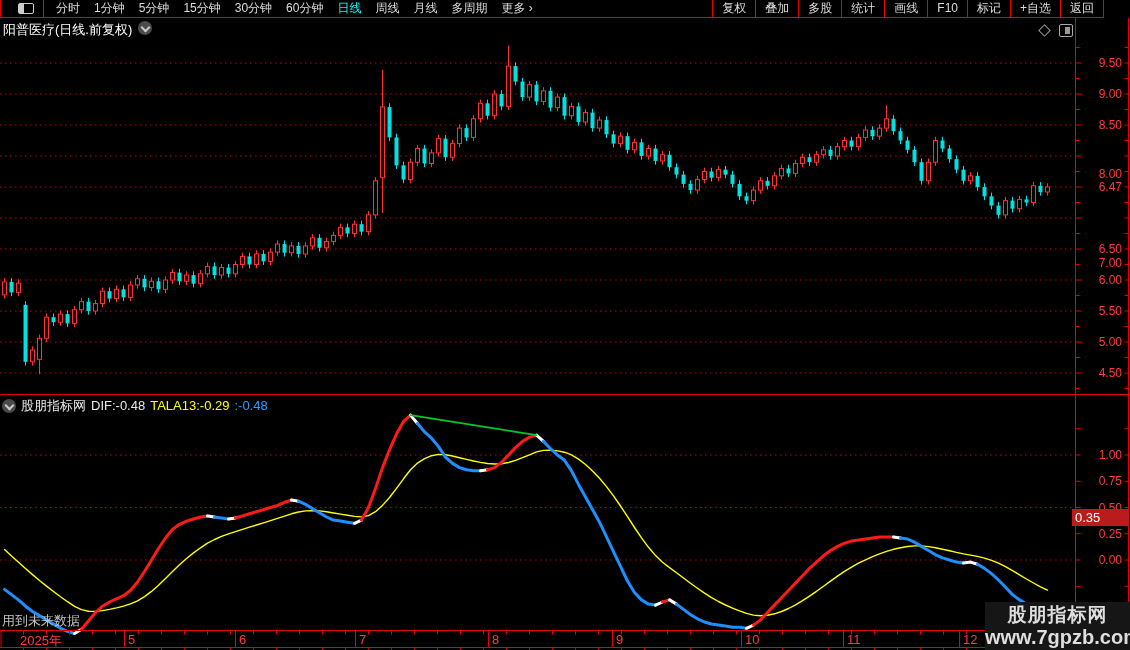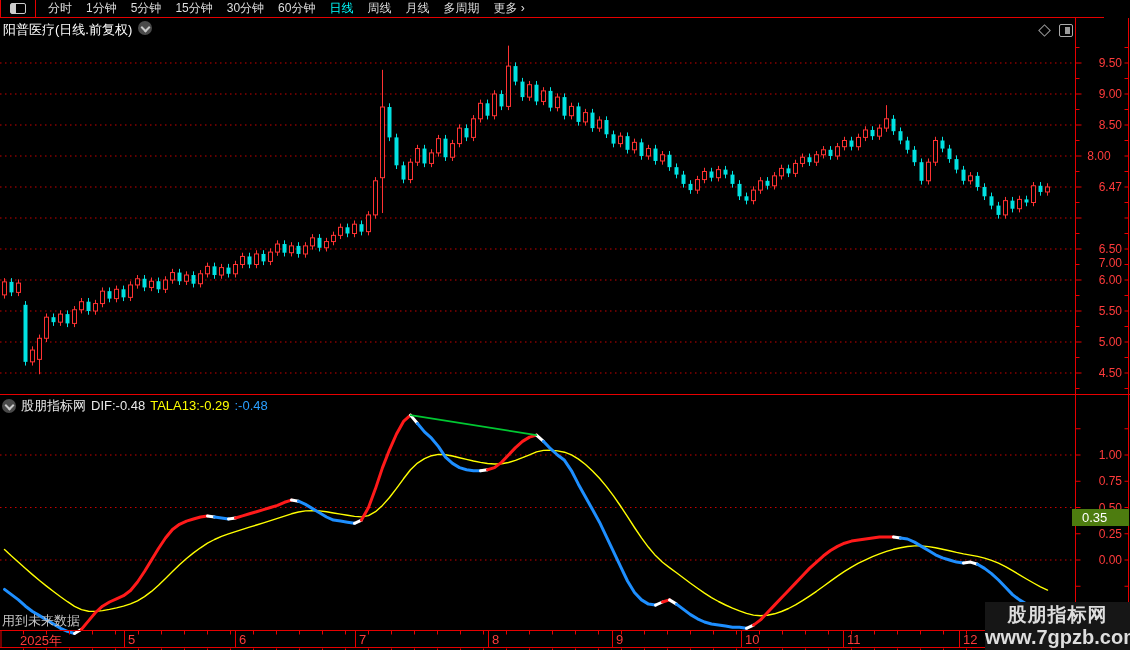--- a/index.html
+++ b/index.html
@@ -3,21 +3,21 @@
 <meta charset="utf-8">
 <style>
   * { margin:0; padding:0; box-sizing:border-box; }
   html,body { width:1130px; height:650px; background:#000; overflow:hidden;
               font-family:"Liberation Sans","DejaVu Sans",sans-serif; }
   #app { position:relative; width:1130px; height:650px; background:#000; }
 
   
   .menubar { position:absolute; top:0; left:0; width:1104px; height:18px;
              display:flex; align-items:center; border-bottom:1px solid #e60000;
-             border-left:1px solid #e60000; color:#ddd; font-size:12px; line-height:17px; }
+             border-left:1px solid #e60000; color:#ddd; font-size:12px; line-height:17px;padding-left:8px; }
   .mb-iconcell { height:17px; display:flex; align-items:center; padding:0 9px;
                  border-right:1px solid #e60000; }
   .layout-ic { width:16px; height:11px; border:1px solid #ccc; border-radius:2px;
                position:relative; }
   .layout-ic::after { content:""; position:absolute; left:0; top:0; bottom:0; width:5px;
                       background:#ccc; }
   .mb-left { display:flex; gap:14px; padding:0 12px; white-space:nowrap; }
   .mb-left span { cursor:default; }
   .mb-left .active { color:#00ffff; }
   .mb-spacer { flex:1; }
@@ -43,22 +43,22 @@
 
   .axis-label { position:absolute; width:46px; text-align:right; font-size:12px;
                 line-height:14px; color:#ff3b3b; }
   .ind-header { top:398px; left:2px; display:flex; align-items:center; gap:5px;
                 font-size:13px; line-height:16px; white-space:nowrap; }
   .ind-site { color:#e8e8e8; }
   .ind-dif { color:#e8e8e8; }
   .ind-tala { color:#ffff00; }
   .ind-third { color:#2a9fff; }
 
-  .marker-box { left:1072px; width:57px; height:17px; background:#4d7c0f;
-                color:#fff; font-size:13px; line-height:17px; padding-left:10px; }
+  .marker-box { left:1072px; width:57px; height:17px; background:#b91c1c;
+                color:#fff; font-size:13px; line-height:17px; padding-left:3px; }
 
   .future-note { top:612px; left:2px; color:#c4c4c4; font-size:13px; }
 
   .year-label { top:632px; left:20px; color:#ff3b3b; font-size:13px;text-align:right; }
   .month-label { position:absolute; top:632px; color:#ff3b3b; font-size:13px; }
 
   .watermark { top:602px; left:985px; width:145px; height:48px; background:#161616;
                color:#dedede; text-align:center; padding-top:2px; }
   .watermark .w1 { font-size:19px; font-weight:bold; letter-spacing:1px; line-height:22px; }
   .watermark .w2 { font-size:20px; font-weight:bold; line-height:22px; }
@@ -605,35 +605,46 @@
         <span>15分钟</span>
         <span>30分钟</span>
         <span>60分钟</span>
         <span class="active">日线</span>
         <span>周线</span>
         <span>月线</span>
         <span>多周期</span>
         <span>更多 ›</span>
       </div>
     <div class="mb-spacer"></div>
+    <div class="mb-right" id="mb-right">
+        <span>复权</span>
+        <span>叠加</span>
+        <span>多股</span>
+        <span>统计</span>
+        <span>画线</span>
+        <span>F10</span>
+        <span>标记</span>
+        <span>+自选</span>
+        <span>返回</span>
+      </div>
   </div>
 
   <div class="abs chart-title">
     <span>阳普医疗(日线.前复权)</span>
     <span class="chev-circle"></span>
   </div>
 
   <div class="abs diamond-ic"></div>
   <div class="abs panel-ic"></div>
 
   <div id="price-labels">
       <div class="axis-label" style="left: 1076px; top: 56px;">9.50</div>
       <div class="axis-label" style="left: 1076px; top: 87px;">9.00</div>
       <div class="axis-label" style="left: 1076px; top: 118px;">8.50</div>
-      <div class="axis-label" style="left: 1076px; top: 149px; text-align: center;">8.00</div>
+      <div class="axis-label" style="left: 1076px; top: 167px;">8.00</div>
       <div class="axis-label" style="left: 1076px; top: 180px;">6.47</div>
       <div class="axis-label" style="left: 1076px; top: 211px; margin-top: 45px;">7.00</div>
       <div class="axis-label" style="left: 1076px; top: 242px;">6.50</div>
       <div class="axis-label" style="left: 1076px; top: 273px;">6.00</div>
       <div class="axis-label" style="left: 1076px; top: 304px;">5.50</div>
       <div class="axis-label" style="left: 1076px; top: 335px;">5.00</div>
       <div class="axis-label" style="left: 1076px; top: 366px;">4.50</div>
     </div>
 
   <div class="abs ind-header">

